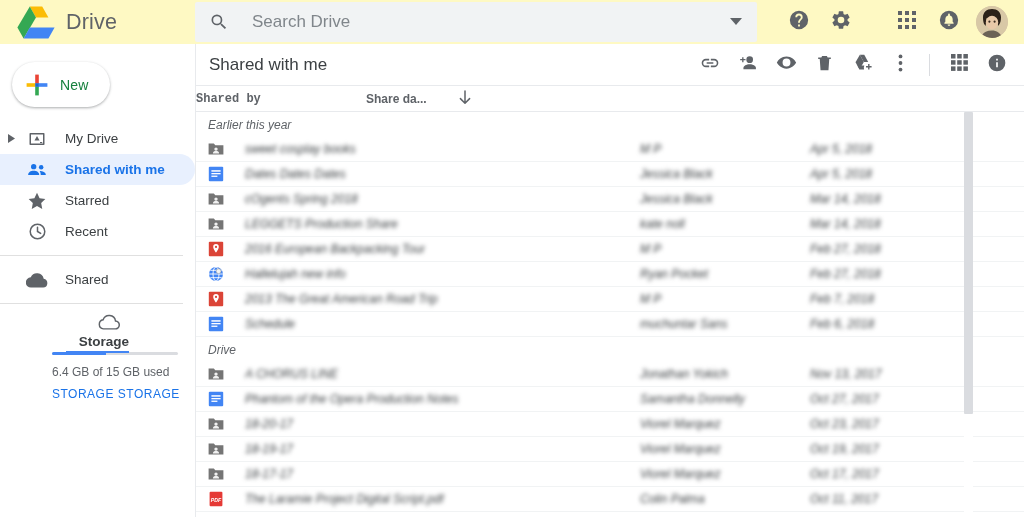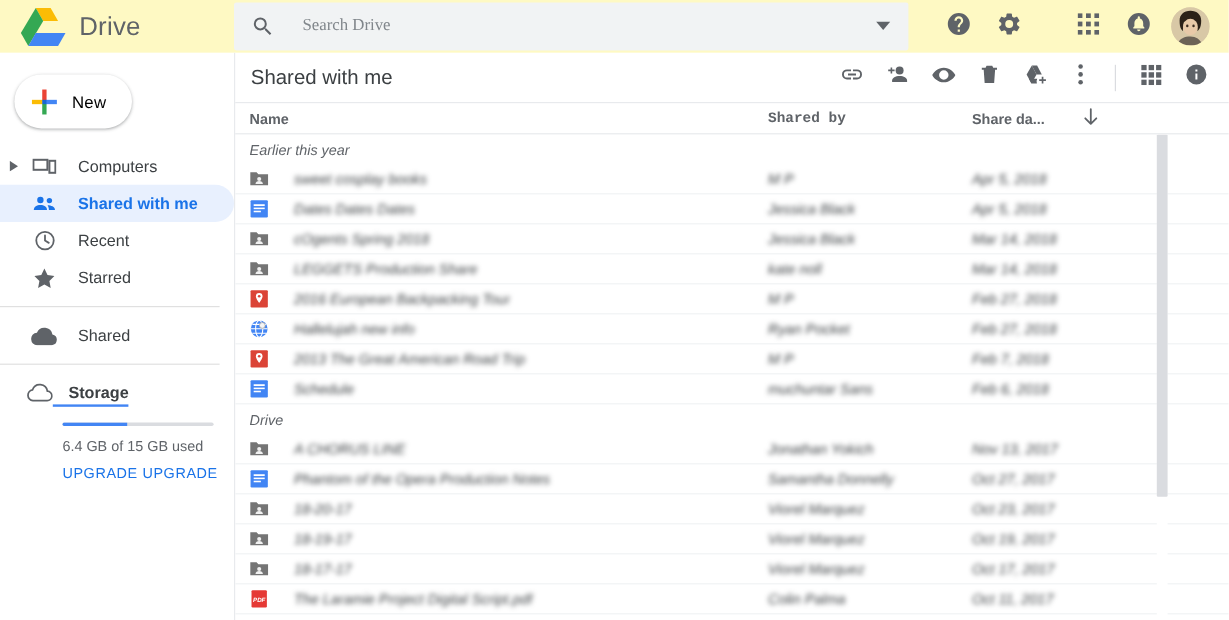--- a/index.html
+++ b/index.html
@@ -28,21 +28,21 @@
     font-size: 21.5px; color: #5f6368; letter-spacing: .2px; font-weight: 400;
   }
   .searchwrap { flex: 0 0 auto; width: 566px; height: 44px; display:flex; align-items:center; }
   .searchbox {
     width: 562px; height: 40px; background: #f1f3f4; border-radius: 2px;
     display: flex; align-items: center; padding: 0 10px 0 14px;
   }
   .search-icon { width: 20px; height: 20px; flex: 0 0 auto; margin-right: 21px; }
   .search-input {
     flex: 1 1 auto; border: 0; outline: 0; background: transparent;
-    font-family: Liberation Serif, serif; font-size: 14px; color: #3c4043;
+    font-family: Liberation Sans, sans-serif; font-size: 17px; color: #3c4043;
   }
   .search-input::placeholder { color: #80868b; }
   .dropdown-arrow { width: 22px; height: 22px; flex: 0 0 auto; display:flex; align-items:center; justify-content:center; }
   .topactions {
     flex: 1 1 auto; height: 44px; display: flex; align-items: center;
     justify-content: flex-end; padding-right: 10px; gap: 0;
   }
   .tb-btn {
     width: 42px; height: 42px; display: flex; align-items: center; justify-content: center;
     border-radius: 50%; cursor: pointer;
@@ -58,21 +58,21 @@
   .sidebar {
     position: absolute; left: 0; top: 44px; width: 195px; height: 473px;
     background: #fff;
   }
   .newbtn {
     margin: 18px 0 0 12px; width: 98px; height: 45px; border-radius: 24px;
     background: #fff; box-shadow: 0 1px 3px rgba(60,64,67,.30), 0 1px 2px rgba(60,64,67,.15);
     display: flex; align-items: center; gap: 12px; padding-left: 14px; cursor: pointer;
     border: 0;
   }
-  .newbtn .label { font-size: 14px; color: #000000; font-weight: 500; letter-spacing: .2px; }
+  .newbtn .label { font-size: 14px; color: #15803d; font-weight: 500; letter-spacing: .2px; }
   .plus { width: 22px; height: 22px; flex: 0 0 auto; }
 
   .navlist { margin-top: 16px; }
   .navitem {
     height: 31px; display: flex; align-items: center; cursor: pointer;
     color: #3c4043; font-size: 13.5px; position: relative;
     border-top-right-radius: 16px; border-bottom-right-radius: 16px;
     padding-right: 10px;
   }
   .navitem .caret {
@@ -82,21 +82,21 @@
     width: 30px; flex: 0 0 auto; display: flex; align-items: center; justify-content: center;
   }
   .navitem .nav-label { padding-left: 13px; white-space: nowrap; }
   .navitem.nocaret .nav-icon { margin-left: 22px; }
   .navitem.active { background: #e8f0fe; color: #1a73e8; font-weight: 700; }
   .navitem.active .nav-label { font-weight: 700; }
 
   .nav-sep { height: 1px; background: #e0e0e0; margin: 8px 12px 8px 0; }
 
   .storage-section { padding-top: 2px; }
-  .storage-row { height: 31px; display: flex; align-items: center; }
+  .storage-row { height: 31px; display: flex; align-items: center; flex-direction: column; }
   .storage-label {
     padding-left: 13px; font-size: 13.5px; color: #3c4043; font-weight: 700;
     border-bottom: 2px solid #4285f4; padding-bottom: 2px;
   }
   .meter {
     margin: 7px 0 0 52px; width: 126px; height: 3px; background: #dadce0; border-radius: 2px;
     overflow: hidden;
   }
   .meter-fill { height: 3px; background: #4285f4; }
   .storage-text { margin: 10px 0 0 52px; font-size: 12px; color: #5f6368; }
@@ -259,65 +259,66 @@
           <rect x="0.6" y="9.2" width="9" height="3.6" fill="#fbbc05"></rect>
           <rect x="12.4" y="9.2" width="9" height="3.6" fill="#4285f4"></rect>
           <rect x="9.2" y="9.2" width="3.6" height="3.6" fill="#1967d2"></rect>
         </svg>
       </span>
       <span class="label">New</span>
     </button>
 
     <div class="navlist">
 
-
       <div class="navitem">
         <span class="caret">
           <svg width="7" height="9" viewBox="0 0 7 9" fill="#5f6368">
               <path d="M0 0l7 4.5L0 9z"></path>
             </svg>
         </span>
         <span class="nav-icon">
-          <svg width="20" height="18" viewBox="0 0 24 20" fill="none" stroke="#5f6368" stroke-width="2">
-            <rect x="1" y="3" width="14" height="10"></rect>
-            <rect x="17" y="4" width="6" height="12"></rect>
-          </svg>
-        </span>
-        <span class="nav-label">Computers</span>
-      </div>
+          <svg width="18" height="18" viewBox="0 0 24 24" fill="#5f6368">
+            <path d="M3 4h18a1 1 0 0 1 1 1v14a1 1 0 0 1-1 1H3a1 1 0 0 1-1-1V5a1 1 0 0 1 1-1zm1 2v12h16V6H4z"></path>
+            <polygon points="12,8 15.4,14 8.6,14" fill="#5f6368"></polygon>
+            <rect x="16" y="16" width="3" height="1.4"></rect>
+          </svg>
+        </span>
+        <span class="nav-label">My Drive</span>
+      </div>
+
 
       <div class="navitem nocaret active">
         <span class="nav-icon">
           <svg width="20" height="18" viewBox="0 0 24 20" fill="#1a73e8">
             <circle cx="8" cy="6" r="3.2"></circle>
               <circle cx="17" cy="6.6" r="2.7"></circle>
             <path d="M1.4 16c0-3.3 3-5 6.6-5s6.6 1.7 6.6 5H1.4z"></path>
             <path d="M15.2 11.3c3.3.2 7.4 1.2 7.4 4.7h-6.1c0-1.9-.5-3.4-1.3-4.7z"></path>
           </svg>
         </span>
         <span class="nav-label">Shared with me</span>
       </div>
 
       <div class="navitem nocaret">
         <span class="nav-icon">
+          <svg width="20" height="20" viewBox="0 0 24 24" fill="#5f6368">
+            <polygon points="12,2 15.1,8.6 22,9.5 17,14.5 18.3,21.5 12,18.1 5.7,21.5 7,14.5 2,9.5 8.9,8.6"></polygon>
+          </svg>
+        </span>
+        <span class="nav-label">Starred</span>
+      </div>
+
+      <div class="navitem nocaret">
+        <span class="nav-icon">
           <svg width="19" height="19" viewBox="0 0 24 24" fill="none" stroke="#5f6368" stroke-width="1.9">
             <circle cx="12" cy="12" r="9.2"></circle>
               <path d="M12 6.6V12l4 2.4" stroke-linecap="round"></path>
           </svg>
         </span>
         <span class="nav-label">Recent</span>
-      </div>
-
-      <div class="navitem nocaret">
-        <span class="nav-icon">
-          <svg width="20" height="20" viewBox="0 0 24 24" fill="#5f6368">
-            <polygon points="12,2 15.1,8.6 22,9.5 17,14.5 18.3,21.5 12,18.1 5.7,21.5 7,14.5 2,9.5 8.9,8.6"></polygon>
-          </svg>
-        </span>
-        <span class="nav-label">Starred</span>
       </div>
 
 
       <div class="nav-sep"></div>
 
       <div class="navitem nocaret">
         <span class="nav-icon">
           <svg width="22" height="16" viewBox="0 0 24 17" fill="#5f6368">
             <path d="M19.3 7.1A7.4 7.4 0 0 0 5.2 5.6 5.6 5.6 0 0 0 5.6 16.8h13.1a4.9 4.9 0 0 0 .6-9.7z"></path>
           </svg>
@@ -333,21 +334,21 @@
             <svg width="22" height="16" viewBox="0 0 24 17" fill="none" stroke="#5f6368" stroke-width="1.6">
               <path d="M19.1 7.4A7 7 0 0 0 5.6 6.1 5 5 0 0 0 5.9 16h12.8a4.3 4.3 0 0 0 .4-8.6z"></path>
             </svg>
           </span>
           <span class="storage-label">Storage</span>
         </div>
         <div class="meter">
           <div class="meter-fill" id="meter-fill" style="width: 43%;"></div>
         </div>
         <div class="storage-text">6.4 GB of 15 GB used</div>
-        <a class="upgrade">UPGRADE UPGRADE</a>
+        <a class="upgrade">STORAGE STORAGE</a>
       </div>
     </div>
   </div>
 
   <div class="main">
 
     <div class="pagehead">
       <div class="pagetitle">Shared with me</div>
 
       <div class="headicons">
@@ -422,21 +423,20 @@
           <span>
             <svg width="20" height="20" viewBox="0 0 24 24" fill="#5f6368">
               <path d="M12 2a10 10 0 1 0 0 20 10 10 0 0 0 0-20zm1 15h-2v-6h2v6zm0-8h-2V7h2v2z"></path>
             </svg>
           </span>
         </div>
       </div>
     </div>
 
     <div class="colhead">
-      <div class="col-name">Name</div>
       <div class="col-sharedby">Shared by</div>
       <div class="col-sharedate">Share da...</div>
       <div class="col-sortarrow">
         <span>
           <svg width="14" height="15" viewBox="0 0 14 15" fill="none" stroke="#5f6368" stroke-width="1.5">
             <path d="M7 1v12M2.4 8.6L7 13.2l4.6-4.6" stroke-linecap="round" stroke-linejoin="round"></path>
           </svg>
         </span>
       </div>
     </div>

